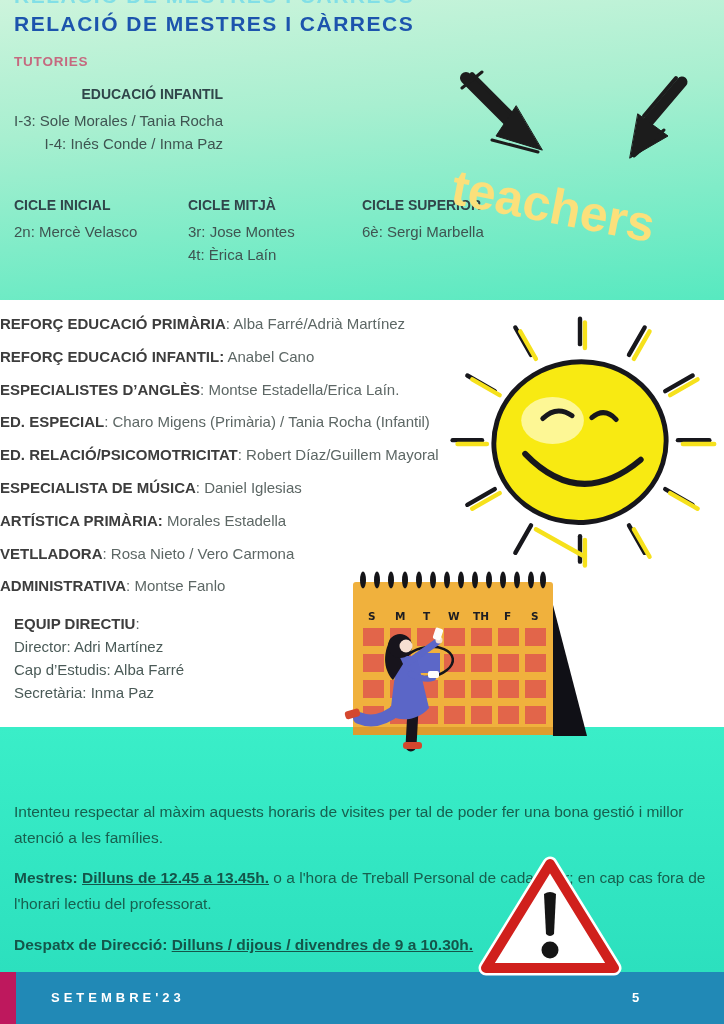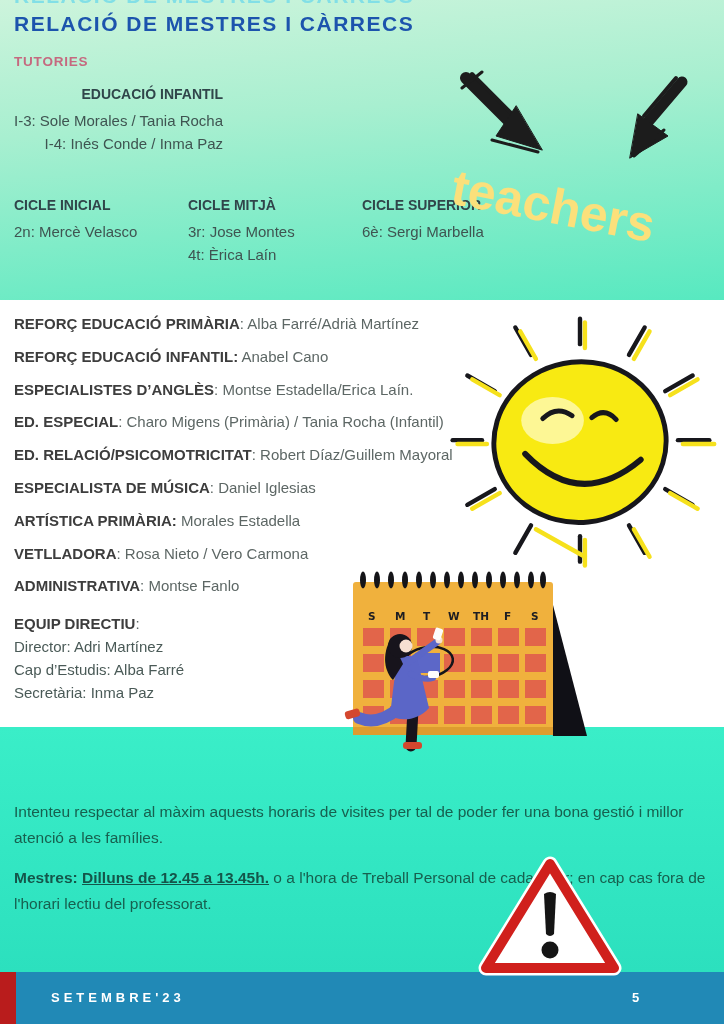--- a/index.html
+++ b/index.html
@@ -1,16 +1,16 @@
 <!DOCTYPE html>
 <html><head>
 <meta charset="utf-8">
 <style>
   html,body{margin:0;padding:0;}
-  .page{position:relative;width:724px;height:1024px;overflow:hidden;background:#b91c1c;
+  .page{position:relative;width:724px;height:1024px;overflow:hidden;background:#be185d;
         font-family:"Liberation Sans", sans-serif;}
 
   
   .top-section{position:absolute;left:0;top:0;width:724px;height:300px;
     background:linear-gradient(175deg,#cdf4dc 0%,#a8efd0 38%,#57e9c0 100%);}
   .title-echo{position:absolute;left:14px;top:-16px;font-size:21px;font-weight:800;
     letter-spacing:1.5px;color:#82dfe6;}
   .page-title{position:absolute;left:14px;top:12px;font-size:21px;font-weight:800;
     letter-spacing:1.5px;color:#1c54ad;}
   .subtitle{position:absolute;left:14px;top:54px;font-size:13.5px;font-weight:700;
@@ -20,21 +20,21 @@
   .plain-row{font-size:15px;color:#3f5451;line-height:23px;}
   .cycles{position:absolute;left:14px;top:197px;display:flex;}
   .cycle-col{width:174px;}
   .cycle-col:nth-child(3){width:200px;}
   .teachers-word{position:absolute;left:458px;top:158px;font-size:50px;font-weight:700;
     color:#fbe07b;transform:rotate(11deg);transform-origin:left top;white-space:nowrap;}
   .arrows-svg{position:absolute;left:452px;top:70px;}
 
   
   .staff-section{position:absolute;left:0;top:300px;width:724px;height:427px;background:#ffffff;}
-  .staff-rows{position:absolute;left:14px;top:8px;}
+  .staff-rows{position:absolute;left:0;top:8px;}
   .staff-row{font-size:15px;line-height:32.8px;white-space:nowrap;}
   .staff-label{font-weight:700;color:#3d3d3d;}
   .staff-value{color:#5d6765;}
   .equip-block{position:absolute;left:14px;top:312px;}
   .equip-heading{font-size:15px;line-height:23px;}
   .equip-member{font-size:15px;line-height:23px;color:#4a5a57;}
   .sun-svg{position:absolute;left:435px;top:12px;}
 
   
   .calendar-svg{position:absolute;left:315px;top:570px;z-index:3;}
@@ -242,20 +242,21 @@
       <circle cx="91" cy="76" r="6.5" fill="#f6e0d2"></circle>
     </g>
   </svg>
 
   <div class="bottom-section">
 
     <div class="bottom-par par-intro">Intenteu respectar al màxim aquests horaris de visites per tal de poder fer  una bona gestió i millor atenció a les famílies.</div>
 
     <div class="bottom-par par-mestres"><span class="b-bold">Mestres: </span><span class="b-underline">Dilluns de 12.45 a 13.45h.</span><span> o a l'hora de Treball Personal de cada tutor; en cap cas fora de l'horari lectiu del professorat.</span></div>
 
+    <div class="bottom-par par-despatx"><span class="b-bold">Despatx de Direcció:  </span><span class="b-underline">Dilluns / dijous / divendres de 9 a 10.30h.</span></div>
 
     <svg class="warning-svg" width="144" height="122" viewBox="0 0 144 122">
       <polygon points="72,8 136,112 8,112" fill="#ffffff" stroke="#ffffff" stroke-width="15" stroke-linejoin="round"></polygon>
       <polygon points="72,8 136,112 8,112" fill="#ffffff" stroke="#d0201c" stroke-width="10" stroke-linejoin="round"></polygon>
       <path d="M66 38 Q72 34 78 38 L76 78 Q72 82 68 78 Z" fill="#151515"></path>
       <circle cx="72" cy="94" r="8.5" fill="#151515"></circle>
     </svg>
   </div>
 
   <div class="footer">

